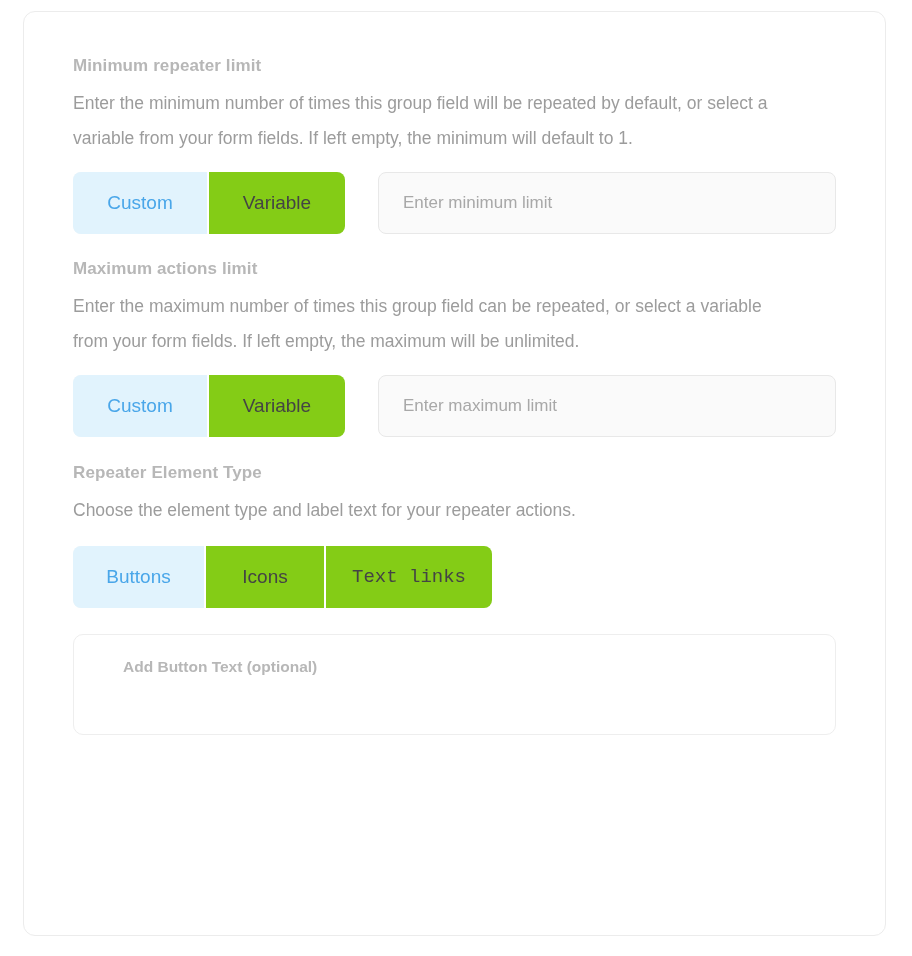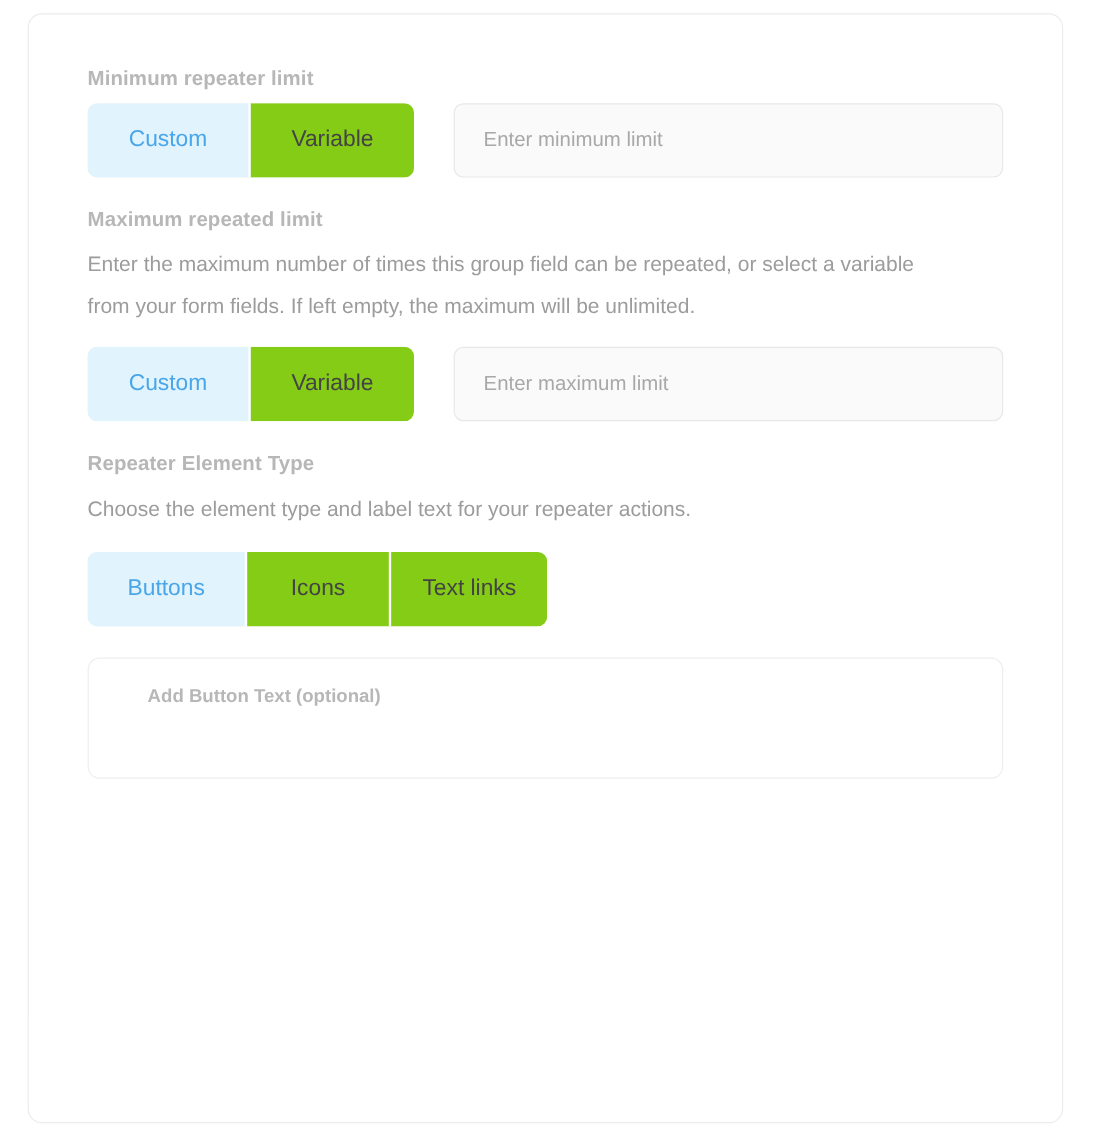--- a/index.html
+++ b/index.html
@@ -96,21 +96,21 @@
   }
   .seg-btn:last-child { border-right: none; }
   .seg-btn.active {
     background: #e1f3fd;
     color: #49a6e9;
   }
 
   .seg-limit .seg-btn { min-width: 136px; }
   .seg-type .seg-btn-buttons { min-width: 133px; }
   .seg-type .seg-btn-icons { min-width: 120px; }
-  .seg-type .seg-btn-textlinks { min-width: 126px; }
+  .seg-type .seg-btn-textlinks { min-width: 126px; font-family: Liberation Mono, monospace; }
 
   .text-input {
     height: 62px;
     background: #fafafa;
     border: 1px solid #e8e8e8;
     border-radius: 8px;
     font-size: 17px;
     color: #a8a8a8;
     font-family: "Liberation Sans", sans-serif;
     padding: 0 24px;
@@ -162,32 +162,33 @@
 </style>
 </head>
 <body>
 
 <div class="page">
   <div class="settings-card">
     <div class="card-inner">
 
       <div class="section min-section">
         <div class="section-label">Minimum repeater limit</div>
+        <div class="section-desc">Enter the minimum number of times this group field will be repeated by default, or select a variable from your form fields. If left empty, the minimum will default to 1.</div>
 
         <div class="control-row">
           <div class="segmented seg-limit">
             <button class="seg-btn active">Custom</button>
             <button class="seg-btn">Variable</button>
           </div>
           <input class="text-input limit-input" type="text" placeholder="Enter minimum limit" style="">
         </div>
       </div>
 
       <div class="section max-section">
-        <div class="section-label">Maximum repeated limit</div>
+        <div class="section-label">Maximum actions limit</div>
         <div class="section-desc narrow">Enter the maximum number of times this group field can be repeated, or select a variable from your form fields. If left empty, the maximum will be unlimited.</div>
 
         <div class="control-row">
           <div class="segmented seg-limit">
             <button class="seg-btn active">Custom</button>
             <button class="seg-btn">Variable</button>
           </div>
           <input class="text-input limit-input" type="text" placeholder="Enter maximum limit" style="">
         </div>
       </div>

